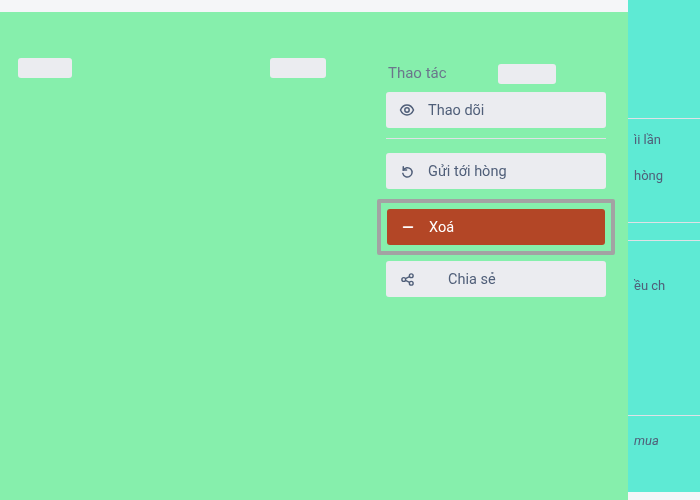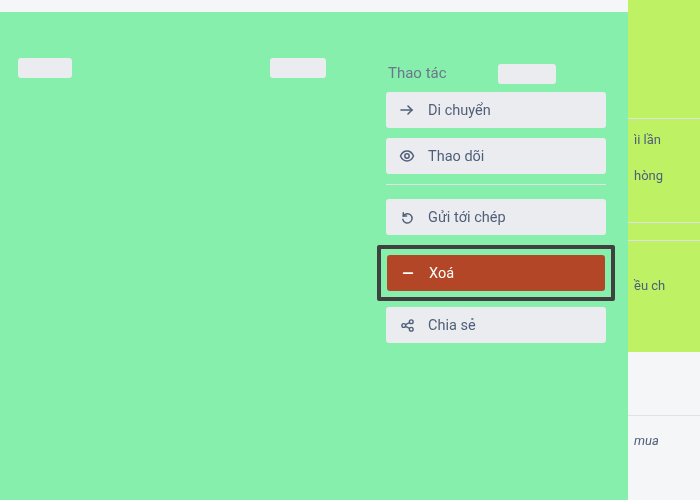--- a/index.html
+++ b/index.html
@@ -17,22 +17,22 @@
       top: 12px;
       width: 628px;
       height: 500px;
       background: #86efac;
     }
     .back-strip {
       position: absolute;
       right: 0;
       top: 0;
       width: 72px;
-      height: 352px;
-      background: #bef264;
+      height: 492px;
+      background: #5eead4;
     }
     .back-line {
       position: absolute;
       left: 0;
       background: #dfe1e6;
       width: 72px;
       height: 1px;
     }
     .back-line.l1 { top: 118px; }
     .back-line.l2 { top: 222px; }
@@ -92,21 +92,21 @@
       align-items: center;
       justify-content: center;
       flex-shrink: 0;
     }
     .divider {
       height: 1px;
       background: #dfe1e6;
       margin: 6px 0 14px 0;
     }
     .delete-wrap {
-      border: 4px solid #404040;
+      border: 4px solid #a3a3a3;
       border-radius: 2px;
       padding: 6px;
       margin: 4px -9px 6px -9px;
     }
     .delete-btn {
       display: flex;
       align-items: center;
       width: 100%;
       height: 36px;
       background: #b34626;
@@ -135,29 +135,20 @@
 
 <div class="main-panel">
   <div class="placeholder-pill ph1"></div>
   <div class="placeholder-pill ph2"></div>
   <div class="placeholder-pill ph3"></div>
 
   <div class="section-title">Thao tác</div>
 
   <div class="actions">
 
-    <div class="action-btn">
-      <span class="icon">
-        <svg width="16" height="16" viewBox="0 0 16 16" fill="none" stroke="#505f79" stroke-width="1.6" stroke-linecap="round" stroke-linejoin="round">
-          <line x1="2" y1="8" x2="13" y2="8"></line>
-          <polyline points="9,4 13,8 9,12"></polyline>
-        </svg>
-      </span>
-      <span>Di chuyển</span>
-    </div>
 
 
 
     <div class="action-btn">
       <span class="icon">
         <svg width="16" height="16" viewBox="0 0 16 16" fill="none" stroke="#505f79" stroke-width="1.5">
           <path d="M1.5 8 C3 4.5 6 3 8 3 s5 1.5 6.5 5 C13 11.5 10 13 8 13 S3 11.5 1.5 8 Z"></path>
           <circle cx="8" cy="8" r="2.2"></circle>
         </svg>
       </span>
@@ -166,35 +157,35 @@
 
     <div class="divider"></div>
 
     <div class="action-btn">
       <span class="icon">
         <svg width="15" height="15" viewBox="0 0 16 16" fill="none" stroke="#505f79" stroke-width="1.6" stroke-linecap="round">
           <path d="M3.5 6.5 A5 5 0 1 1 3 10"></path>
           <polyline points="3.5,3 3.5,6.5 7,6.5"></polyline>
         </svg>
       </span>
-      <span>Gửi tới chép</span>
+      <span>Gửi tới hòng</span>
     </div>
 
     <div class="delete-wrap">
       <div class="delete-btn">
         <span class="icon">
           <svg width="14" height="14" viewBox="0 0 16 16" fill="none" stroke="#ffffff" stroke-width="2" stroke-linecap="round">
             <line x1="3" y1="8" x2="13" y2="8"></line>
           </svg>
         </span>
         <span>Xoá</span>
       </div>
     </div>
 
-    <div class="action-btn" style="margin-top:6px;">
+    <div class="action-btn" style="margin-top:6px;gap:20px;">
       <span class="icon">
         <svg width="15" height="15" viewBox="0 0 16 16" fill="none" stroke="#505f79" stroke-width="1.5">
           <circle cx="12" cy="4" r="2"></circle>
           <circle cx="4" cy="8" r="2"></circle>
           <circle cx="12" cy="12" r="2"></circle>
           <line x1="5.8" y1="7.1" x2="10.2" y2="4.9"></line>
           <line x1="5.8" y1="8.9" x2="10.2" y2="11.1"></line>
         </svg>
       </span>
       <span>Chia sẻ</span>

